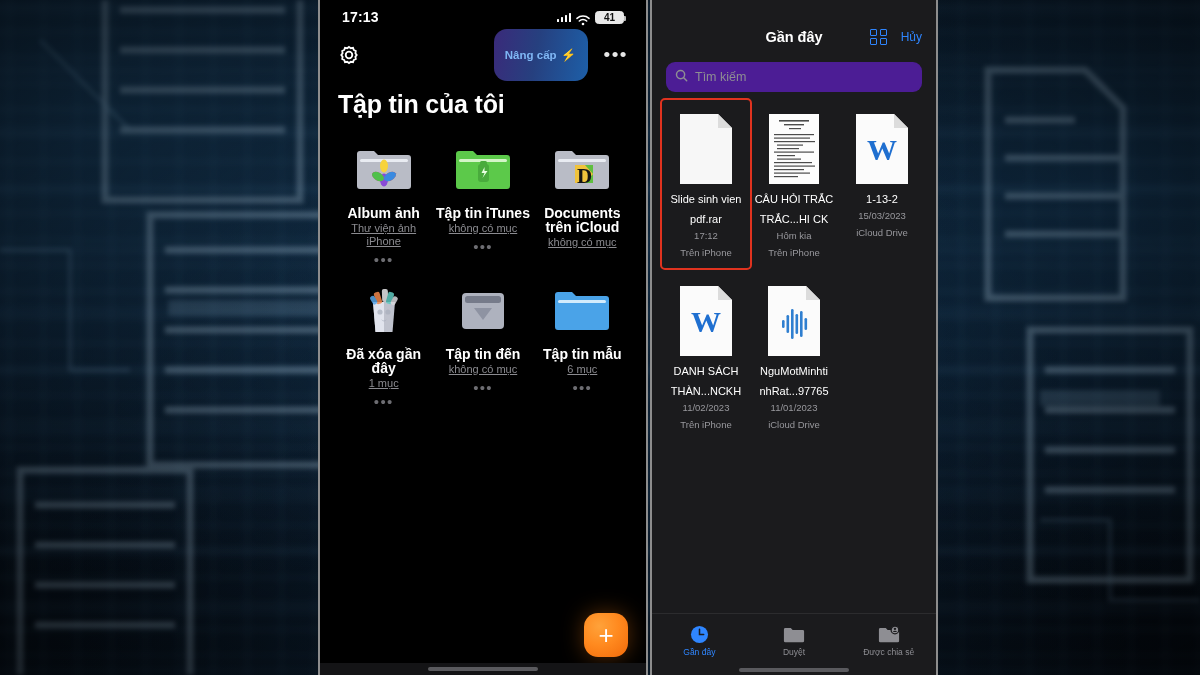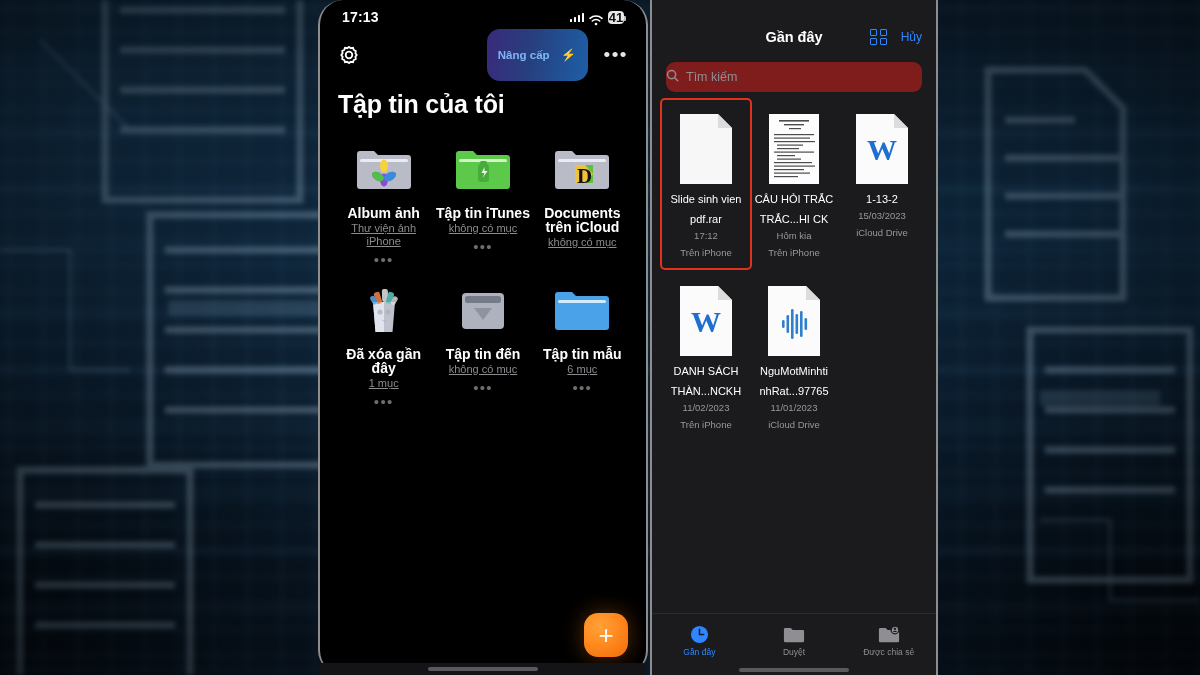--- a/index.html
+++ b/index.html
@@ -33,51 +33,51 @@
   #bg .vig {
     position:absolute; inset:0;
     background:radial-gradient(ellipse at 50% 50%, rgba(0,0,0,0) 35%, rgba(0,0,0,.55) 100%);
   }
 
   
   .panel {
     position:absolute; top:0; height:675px; background:#000;
     border-left:2px solid #8d8d8d; border-right:2px solid #8d8d8d;
   }
-  #panel-left  { left:318px;  width:330px;border-radius:25px; }
+  #panel-left  { left:318px;  width:330px; }
   #panel-right { left:650px;  width:288px; background:#1b1b1d; }
 
   
   .statusbar {
     height:34px; display:flex; align-items:center;
     justify-content:space-between; padding:0 22px 0 22px; color:#fff;
   }
   .clock { font-size:14px; font-weight:600; letter-spacing:.2px; }
   .status-right { display:flex; align-items:center; gap:5px; }
   .sig { display:flex; align-items:flex-end; gap:1.5px; height:10px; }
   .sig i { width:2.5px; background:#fff; border-radius:.5px; display:block; }
   .sig i:nth-child(1){height:3px;} .sig i:nth-child(2){height:5px;}
   .sig i:nth-child(3){height:7px;} .sig i:nth-child(4){height:9px;}
   .wifi { width:14px; height:11px; position:relative; }
   .batt {
-    width:16px; height:13px; border:1px solid #e9e9e9; border-radius:3.5px;
-    background:#e9e9e9; color:#111; font-size:13px; font-weight:700;
+    width:29px; height:13px; border:1px solid #e9e9e9; border-radius:3.5px;
+    background:#e9e9e9; color:#111; font-size:10px; font-weight:700;
     display:flex; align-items:center; justify-content:center; position:relative;
   }
   .batt::after{ content:""; position:absolute; right:-3px; top:4px; width:2px; height:5px;
     background:#bdbdbd; border-radius:0 1px 1px 0; }
 
   .topbar {
     height:42px; display:flex; align-items:center; justify-content:space-between;
     padding:0 18px;
   }
   .gear { width:22px; height:22px; }
   .top-right { display:flex; align-items:center; gap:16px; }
   .upgrade {
-    display:flex; align-items:flex-start; gap:12px;
+    display:flex; align-items:flex-start; gap:5px;
     padding:20px 11px; border-radius:13px;
     background:linear-gradient(100deg,#3a2a7a 0%,#26407f 45%,#1d5fa8 100%);
     color:#7fb7f5; font-size:11.5px; font-weight:600; white-space:nowrap;
   }
   .bolt { color:#2f7ff0; font-size:12px; line-height:1; }
   .dots3 { color:#e5e5e5; font-size:19px; letter-spacing:1.5px; line-height:8px; }
 
   .page-title {
     color:#fff; font-size:25px; font-weight:700; padding:14px 18px 16px;
     letter-spacing:-.2px;
@@ -111,22 +111,22 @@
   
   .r-top { padding:22px 14px 0; }
   .r-head { display:flex; align-items:center; justify-content:space-between; height:30px; }
   .r-title { color:#fff; font-size:14.5px; font-weight:700; position:absolute; left:0; right:0; text-align:center; }
   .r-head-inner { position:relative; width:100%; display:flex; align-items:center; justify-content:flex-end; gap:14px; }
   .grid-toggle { display:grid; grid-template-columns:repeat(2,7px); grid-template-rows:repeat(2,7px); gap:2.5px; z-index:2; }
   .grid-toggle b { display:block; border:1.6px solid #2f86ff; border-radius:1px; }
   .huy { color:#2f86ff; font-size:12px; z-index:2; }
 
   .search {
-    margin:10px 0 0; height:30px; border-radius:9px; background:#7f1d1d;
-    display:flex; align-items:center; gap:7px; padding:0 0;
+    margin:10px 0 0; height:30px; border-radius:9px; background:#4c1d95;
+    display:flex; align-items:center; gap:7px; padding:0 9px;
   }
   .search .ph { color:#8e8e93; font-size:12.5px; }
 
   .files-grid { display:grid; grid-template-columns:repeat(3,1fr); padding:8px 10px 0; row-gap:4px; }
   .file { text-align:center; padding:6px 2px 8px; }
   .file .thumb { height:80px; display:flex; align-items:flex-end; justify-content:center; }
   .file .fname { color:#fff; font-size:11px; line-height:14px; margin-top:6px; }
   .file .meta { color:#98989d; font-size:9.5px; line-height:14px; margin-top:3px; }
   .sel-right { outline:2px solid #e0331f; border-radius:3px; }
 

